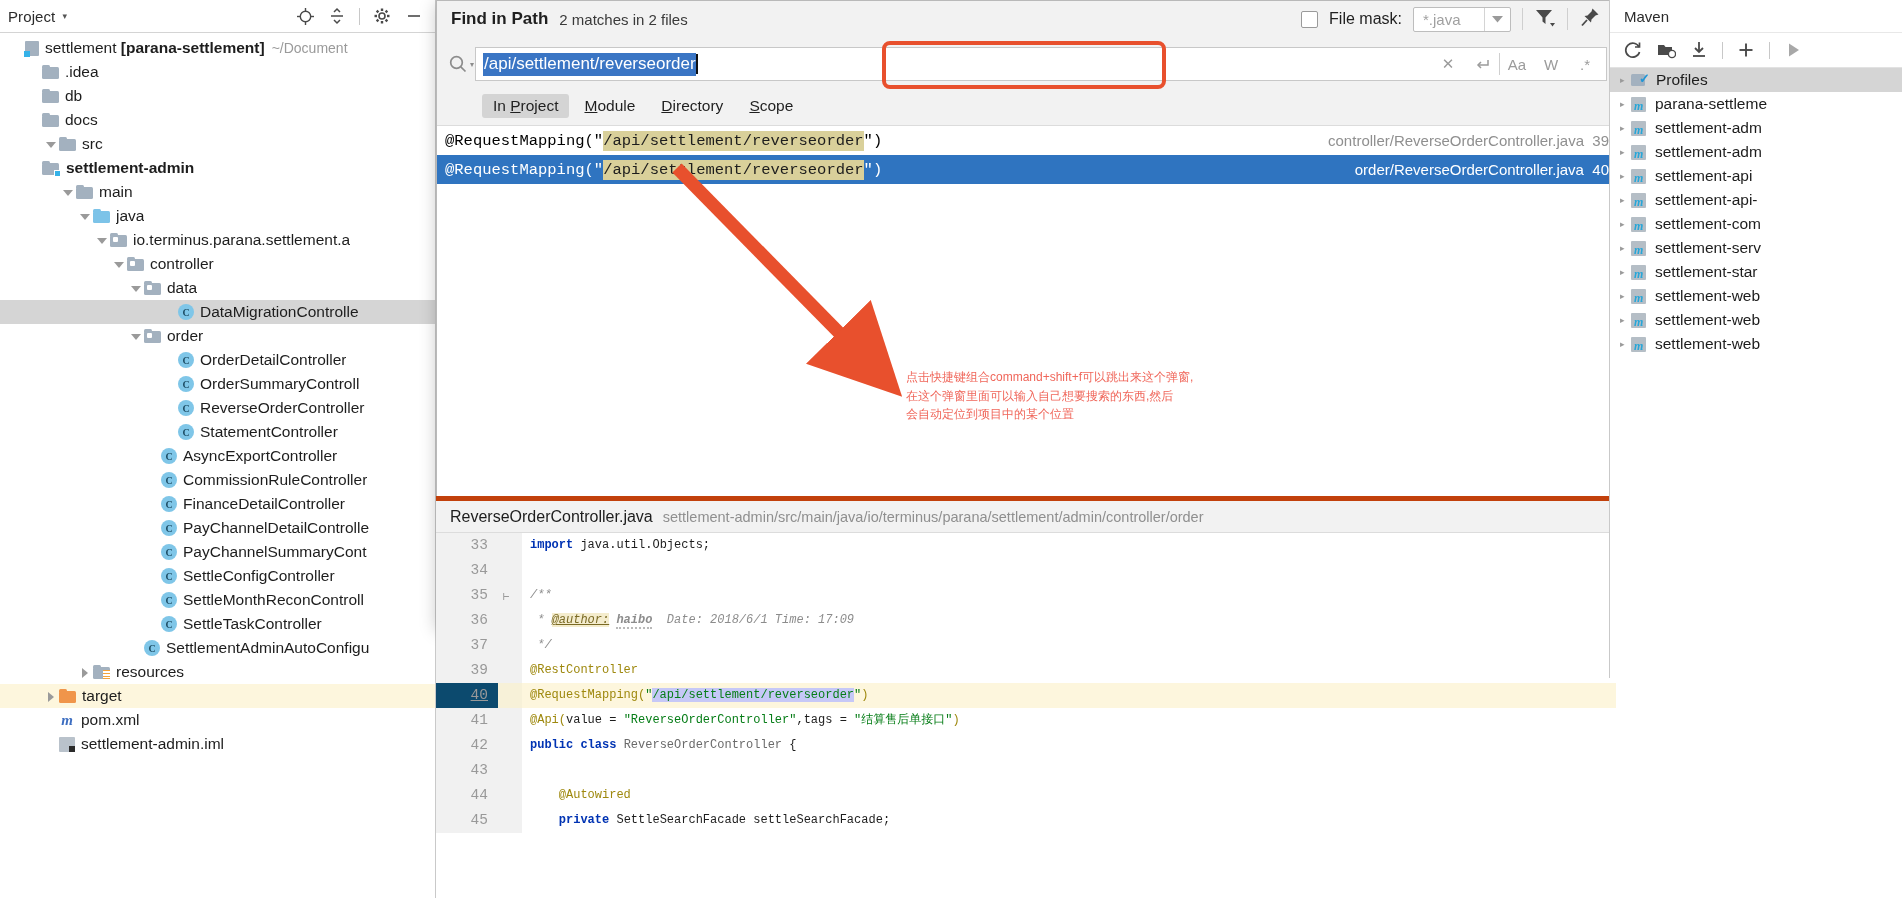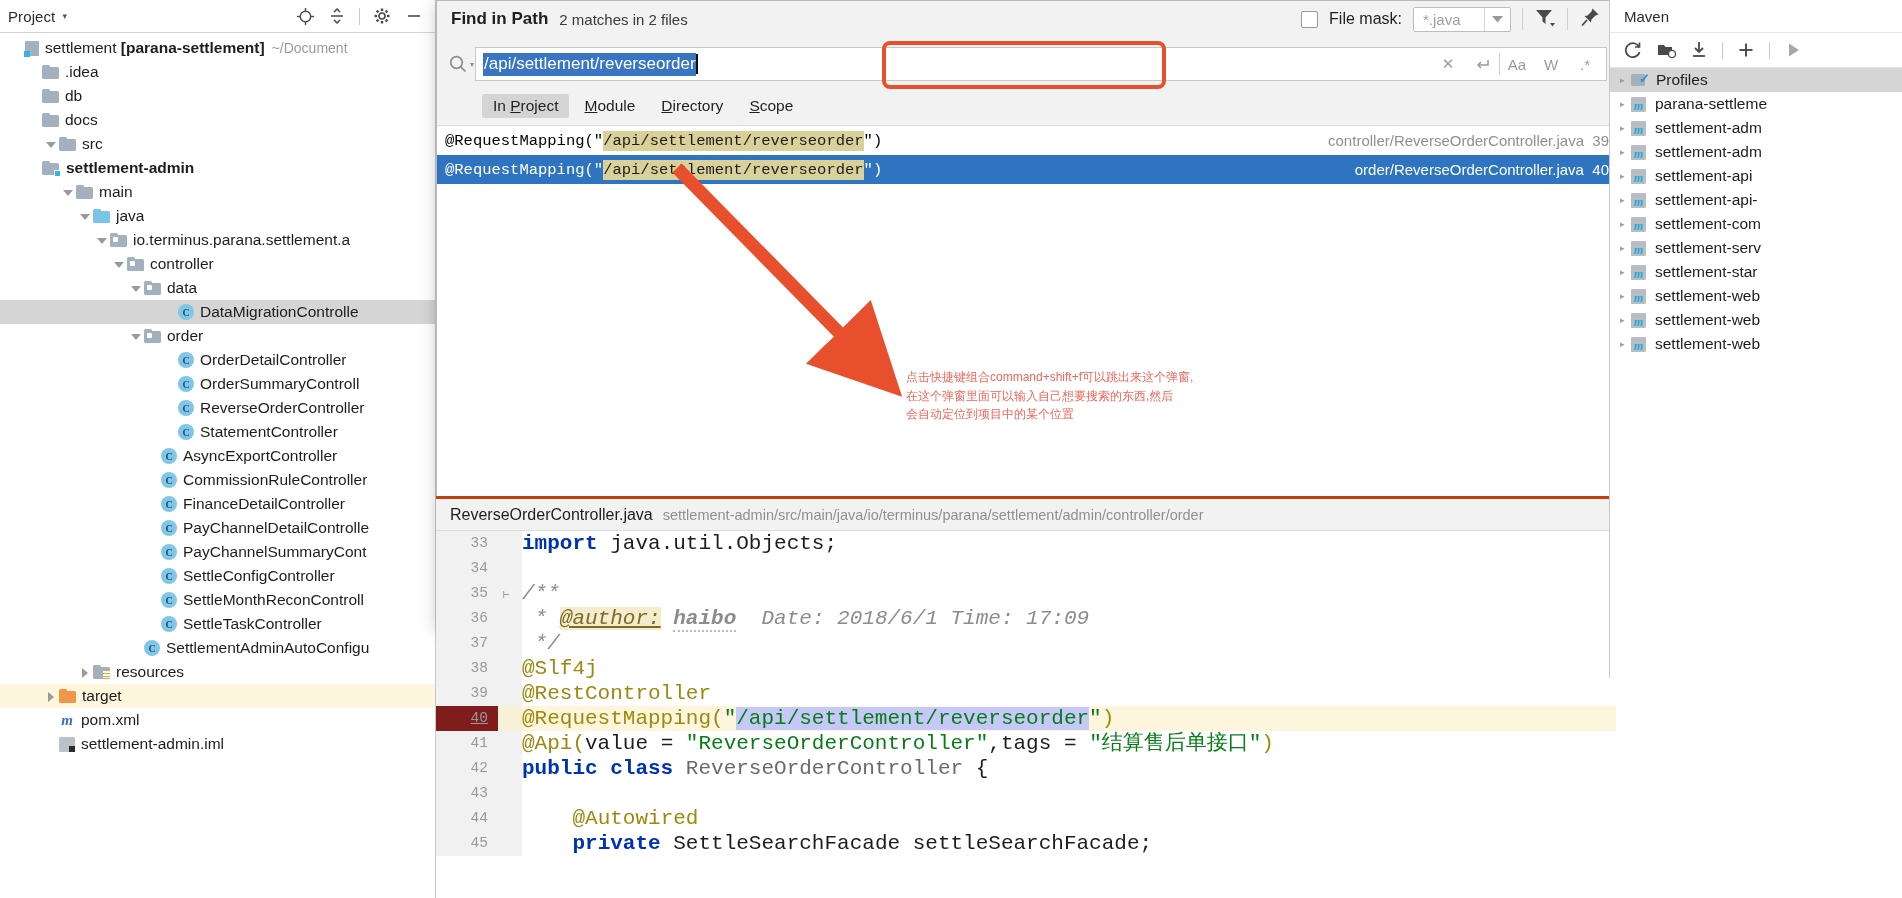--- a/index.html
+++ b/index.html
@@ -258,42 +258,42 @@
   
   #annotation {
     position:absolute; left:469px; top:242px; z-index:45;
     font-size:12px; line-height:1.55; color:#f0665a; white-space:pre;
   }
   #arrow-svg { position:absolute; left:0; top:0; width:1180px; height:496px; z-index:44; pointer-events:none; }
 
   
   #preview {
     position:absolute; left:436px; top:496px; width:1180px; bottom:0;
-    background:#ffffff; border-top:3px solid #c2410c;
+    background:#ffffff; border-top:5px solid #c2410c;
   }
   #prev-header {
     height: 32px; display:flex; align-items:center; padding-left:14px;
     background:#f2f2f2; border-bottom:1px solid #dcdcdc; gap:10px;
   }
   #prev-header .fname { font-size:16px; color:#1d1d1d; }
   #prev-header .fpath { font-size:14.5px; color:#8f8f8f; }
   #prev-code { position:relative; }
   .cline { height:25px; display:flex; align-items:stretch; }
   .cline.hl { background:#fdf6dd; }
   .cnum {
     width:62px; flex:0 0 62px; text-align:right; padding-right:10px;
     font-family:"Liberation Mono", monospace; font-size:14.5px; color:#999;
     line-height:25px; background:#f1f1f1;
   }
-  .cline.hl .cnum { background:#7f1d1d;text-decoration:underline; }
+  .cline.hl .cnum { background:#0c4a6e;text-decoration:underline; }
   .cgut { width:24px; flex:0 0 24px; background:#f1f1f1; position:relative; }
   .cline.hl .cgut { background:#f7f1d8; }
   .ctext {
-    flex:1; font-family:"Liberation Mono", monospace; font-size:21px;
-    line-height:25px; color:#1d1d1d; white-space:pre;
+    flex:1; font-family:"Liberation Mono", monospace; font-size:12px;
+    line-height:25px; color:#1d1d1d; padding-left:8px; white-space:pre;
   }
   .kw { color:#0033b3; font-weight:bold; }
   .ann { color:#9e880d; }
   .str { color:#067d17; }
   .cmt { color:#8c8c8c; font-style:italic; }
   .author-hl { background:#f4eccd; font-style:italic; color:#7a6a24; text-decoration:underline; }
   .squig { border-bottom:2px dotted #b9b9b9; font-style:italic; color:#8c8c8c;font-weight:bold; }
   .selhl { background:#c6c8f7; }
   .foldicon {
     position:absolute; left:5px; top:7px; font-size:11px; color:#9a9a9a;
@@ -830,25 +830,20 @@
           <span class="cnum">36</span>
           <span class="cgut"></span>
           <span class="ctext"><span class="cmt"> * </span><span class="author-hl">@author:</span><span class="cmt"> </span><span class="squig">haibo</span><span class="cmt">  Date: 2018/6/1 Time: 17:09</span></span>
         </div>
         <div class="cline">
           <span class="cnum">37</span>
           <span class="cgut"></span>
           <span class="ctext"><span class="cmt"> */</span></span>
         </div>
         <div class="cline">
-          <span class="cnum">38</span>
-          <span class="cgut"></span>
-          <span class="ctext"><span class="ann">@Slf4j</span></span>
-        </div>
-        <div class="cline">
           <span class="cnum">39</span>
           <span class="cgut"></span>
           <span class="ctext"><span class="ann">@RestController</span></span>
         </div>
         <div class="cline hl">
           <span class="cnum">40</span>
           <span class="cgut"></span>
           <span class="ctext"><span class="ann">@RequestMapping(</span><span class="str">"</span><span class="str selhl">/api/settlement/reverseorder</span><span class="str">"</span><span class="ann">)</span></span>
         </div>
         <div class="cline">

